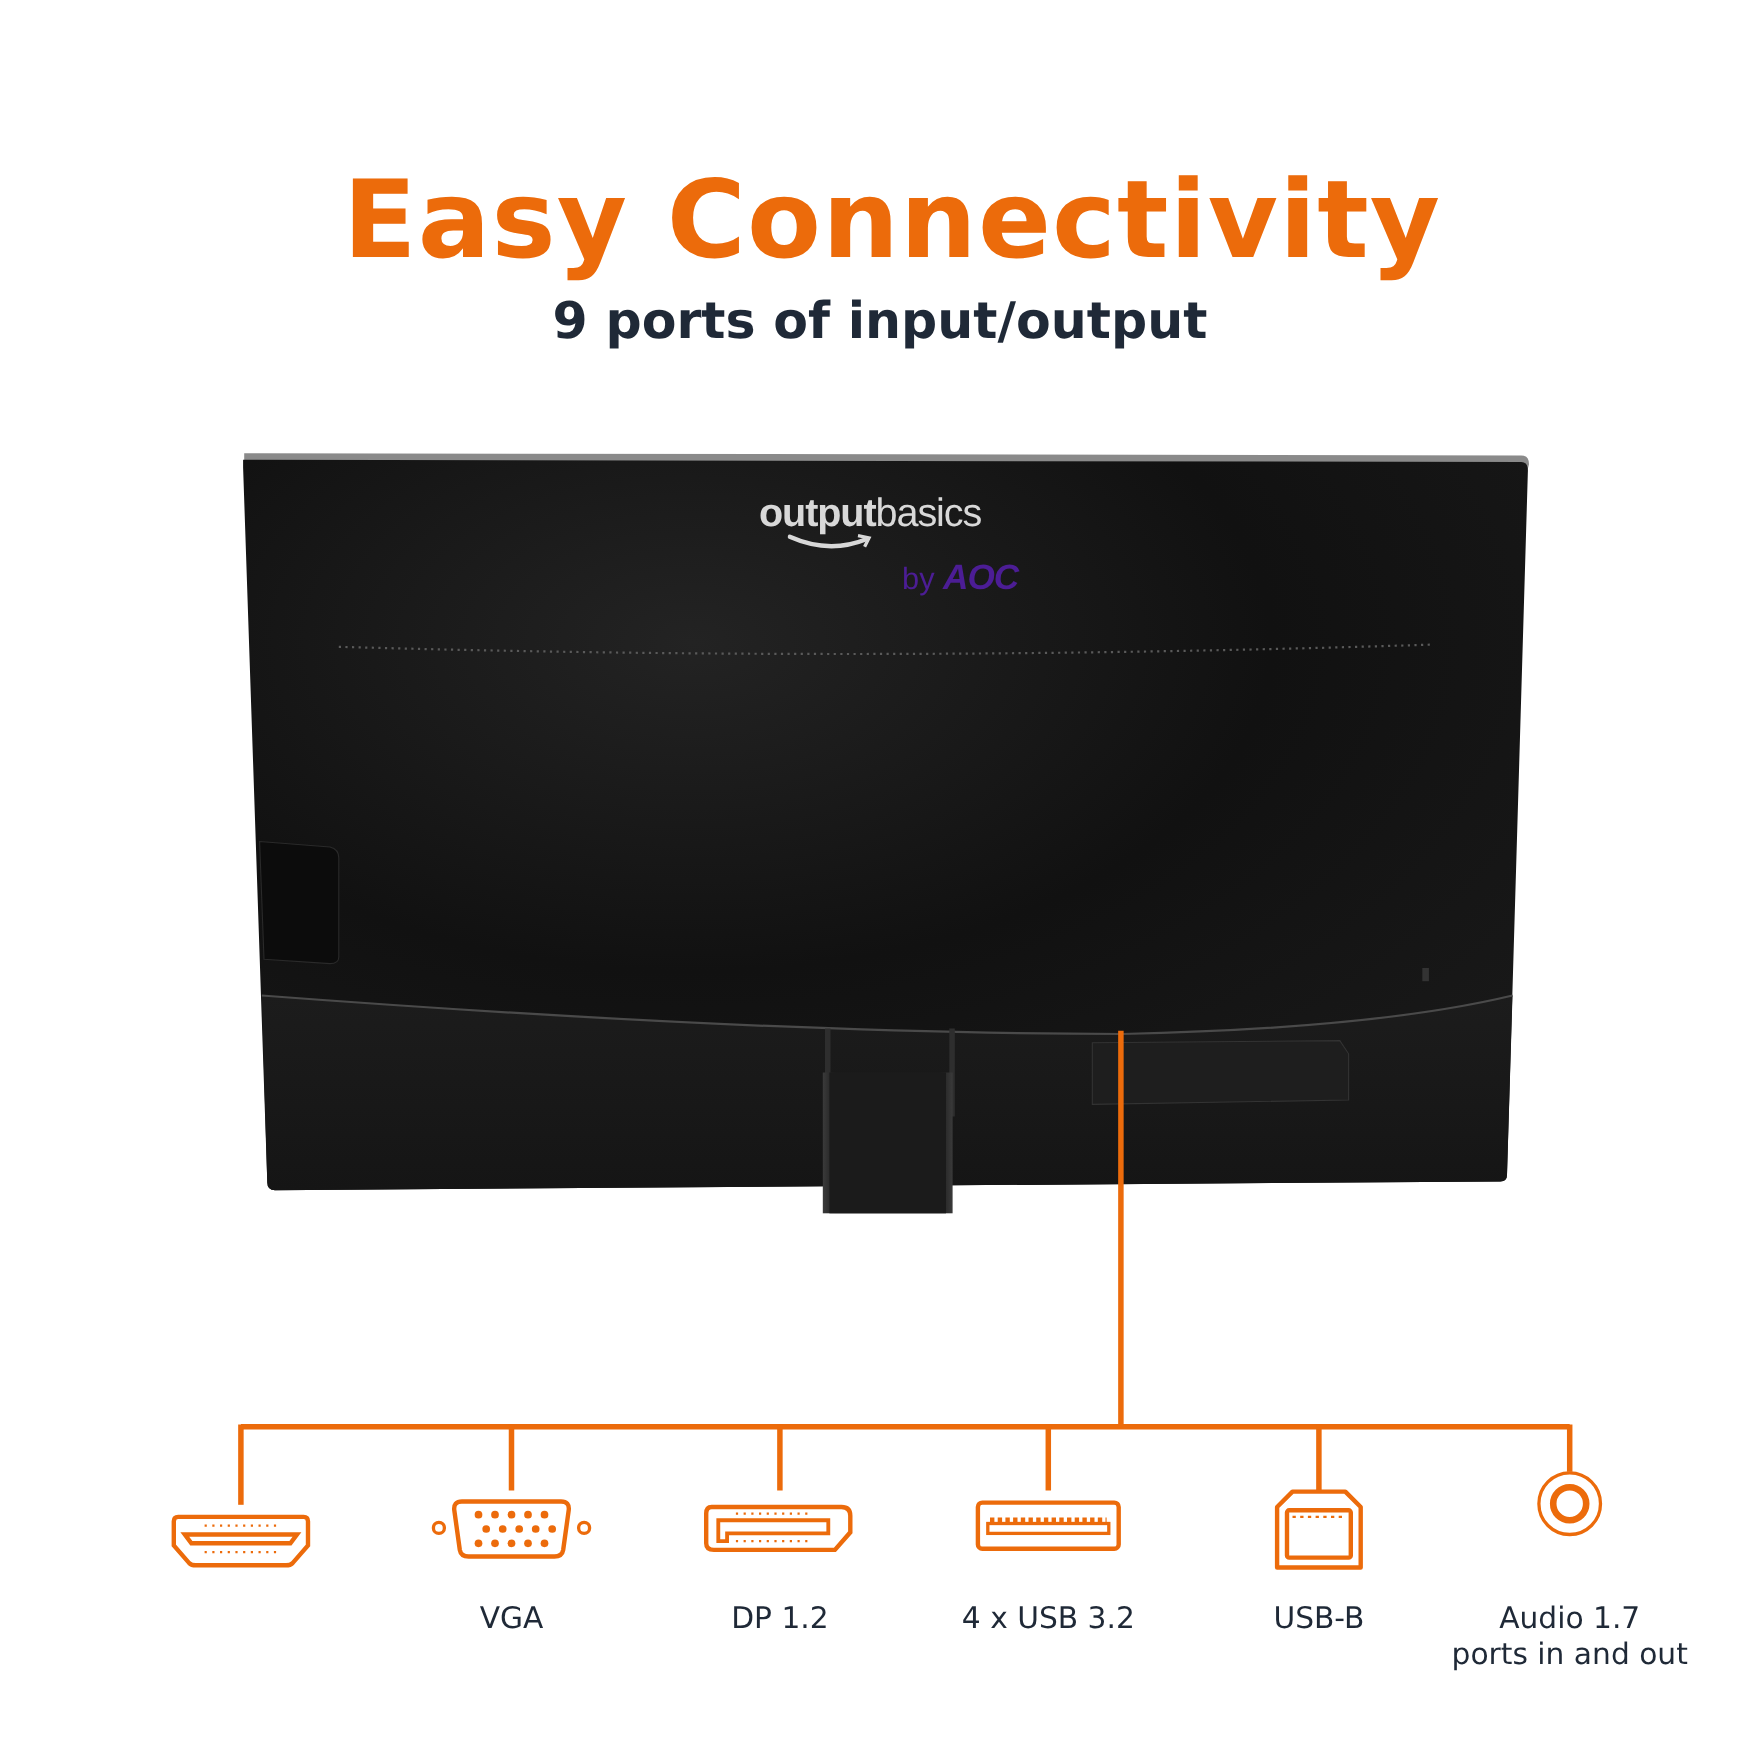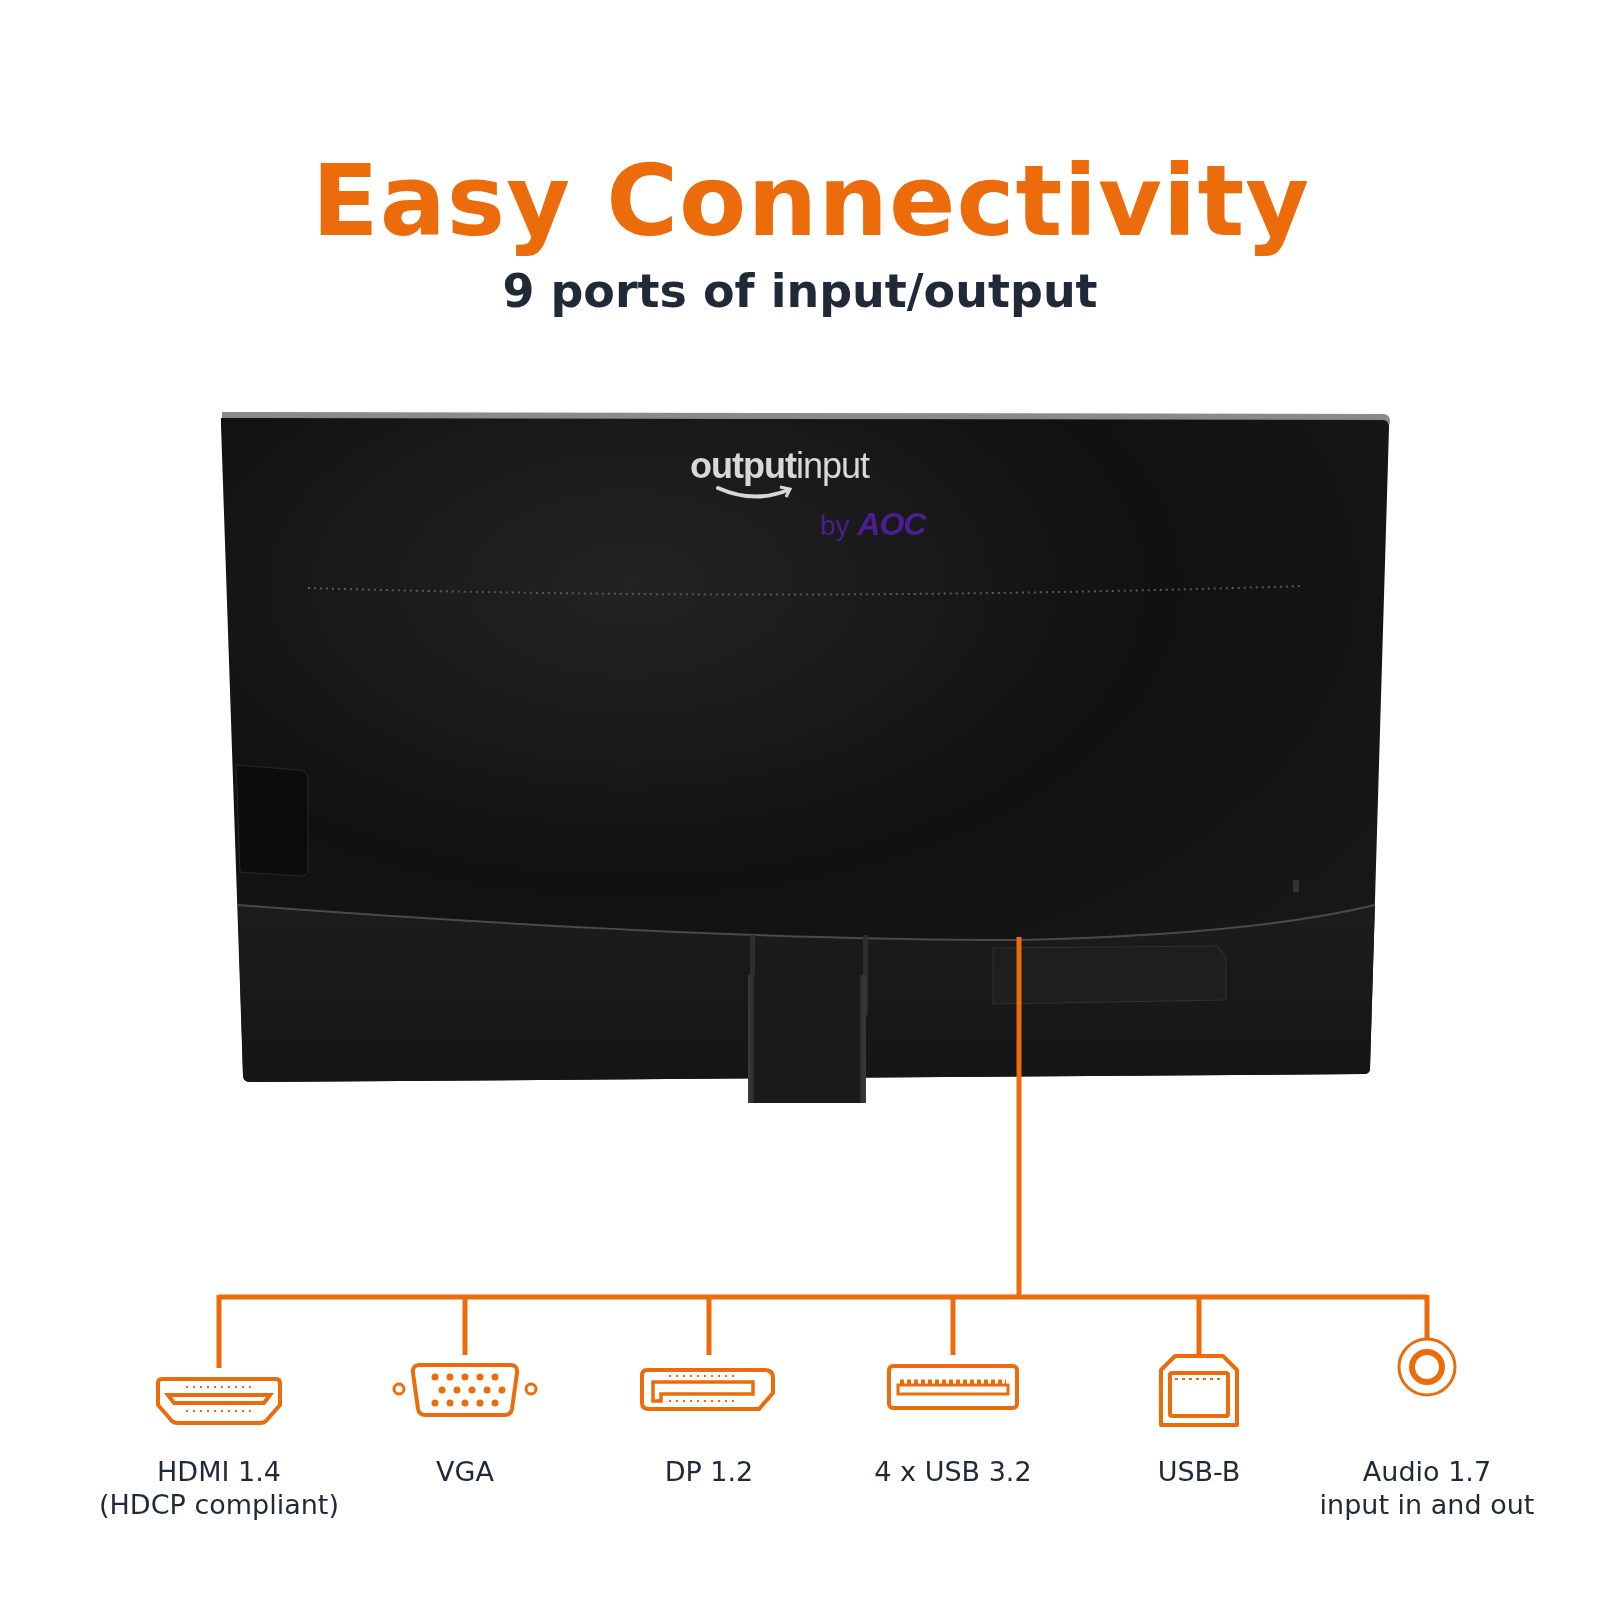--- a/index.html
+++ b/index.html
@@ -55,21 +55,21 @@
 
   <rect x="1293" y="880" width="6" height="12" fill="#333"></rect>
 
   <rect x="750" y="935" width="5" height="80" fill="#2e2e2e"></rect>
   <rect x="863" y="935" width="5" height="80" fill="#2e2e2e"></rect>
   <rect x="748" y="975" width="118" height="128" fill="url(#standGrad)"></rect>
   <rect x="754" y="975" width="106" height="128" fill="#1b1b1b"></rect>
 </svg>
 
 <div class="brand">
-  <b>output</b><span>input</span>
+  <b>output</b><span>basics</span>
 </div>
 <svg style="position:absolute;left:716px;top:484px" width="80" height="18">
   <path d="M2 4 Q38 20 72 6" fill="none" stroke="#d8d8d8" stroke-width="4" stroke-linecap="round"></path>
   <path d="M64 3 L74 5 L70 13" fill="none" stroke="#d8d8d8" stroke-width="3"></path>
 </svg>
 <div class="brand-by">
   <span>by</span>
   <span class="brand-aoc">AOC</span>
 </div>
 
@@ -86,24 +86,20 @@
   </g>
 </svg>
 
 <div class="port" style="left:89px">
   <svg width="130" height="60" viewBox="0 0 130 60" style="margin-top:38px">
     <path d="M8 6 Q4 6 4 10 L4 32 L18 48 Q20 50 24 50 L106 50 Q110 50 112 48 L126 32 L126 10 Q126 6 122 6 Z" fill="none" stroke="#ec6b0b" stroke-width="4"></path>
     <path d="M14 22 L116 22 L110 30 L20 30 Z" fill="none" stroke="#ec6b0b" stroke-width="4"></path>
     <line x1="32" y1="14" x2="98" y2="14" stroke="#ec6b0b" stroke-width="2" stroke-dasharray="2 5"></line>
     <line x1="32" y1="38" x2="98" y2="38" stroke="#ec6b0b" stroke-width="2" stroke-dasharray="2 5"></line>
   </svg>
-  <div class="port-label" style="top:120px">
-    <div>HDMI 1.4</div>
-    <div>(HDCP compliant)</div>
-  </div>
 </div>
 
 <div class="port" style="left:335px">
   <svg width="150" height="60" viewBox="0 0 150 60" style="margin-top:26px">
     <circle cx="9" cy="28" r="5" fill="none" stroke="#ec6b0b" stroke-width="3"></circle>
     <circle cx="141" cy="28" r="5" fill="none" stroke="#ec6b0b" stroke-width="3"></circle>
     <path d="M30 4 L120 4 Q128 4 127 12 L122 48 Q121 54 114 54 L36 54 Q29 54 28 48 L23 12 Q22 4 30 4 Z" fill="none" stroke="#ec6b0b" stroke-width="4"></path>
     <g fill="#ec6b0b">
       <circle cx="45" cy="16" r="3.5"></circle>
         <circle cx="60" cy="16" r="3.5"></circle>
@@ -161,15 +157,15 @@
   </div>
 </div>
 
 <div class="port" style="left:1297px">
   <svg width="64" height="64" viewBox="0 0 64 64" style="margin-top:0px">
     <circle cx="32" cy="32" r="28" fill="none" stroke="#ec6b0b" stroke-width="3"></circle>
     <circle cx="32" cy="32" r="15" fill="none" stroke="#ec6b0b" stroke-width="6"></circle>
   </svg>
   <div class="port-label" style="top:120px">
     <div>Audio 1.7</div>
-    <div>input in and out</div>
+    <div>ports in and out</div>
   </div>
 </div>
 
 </body></html>

